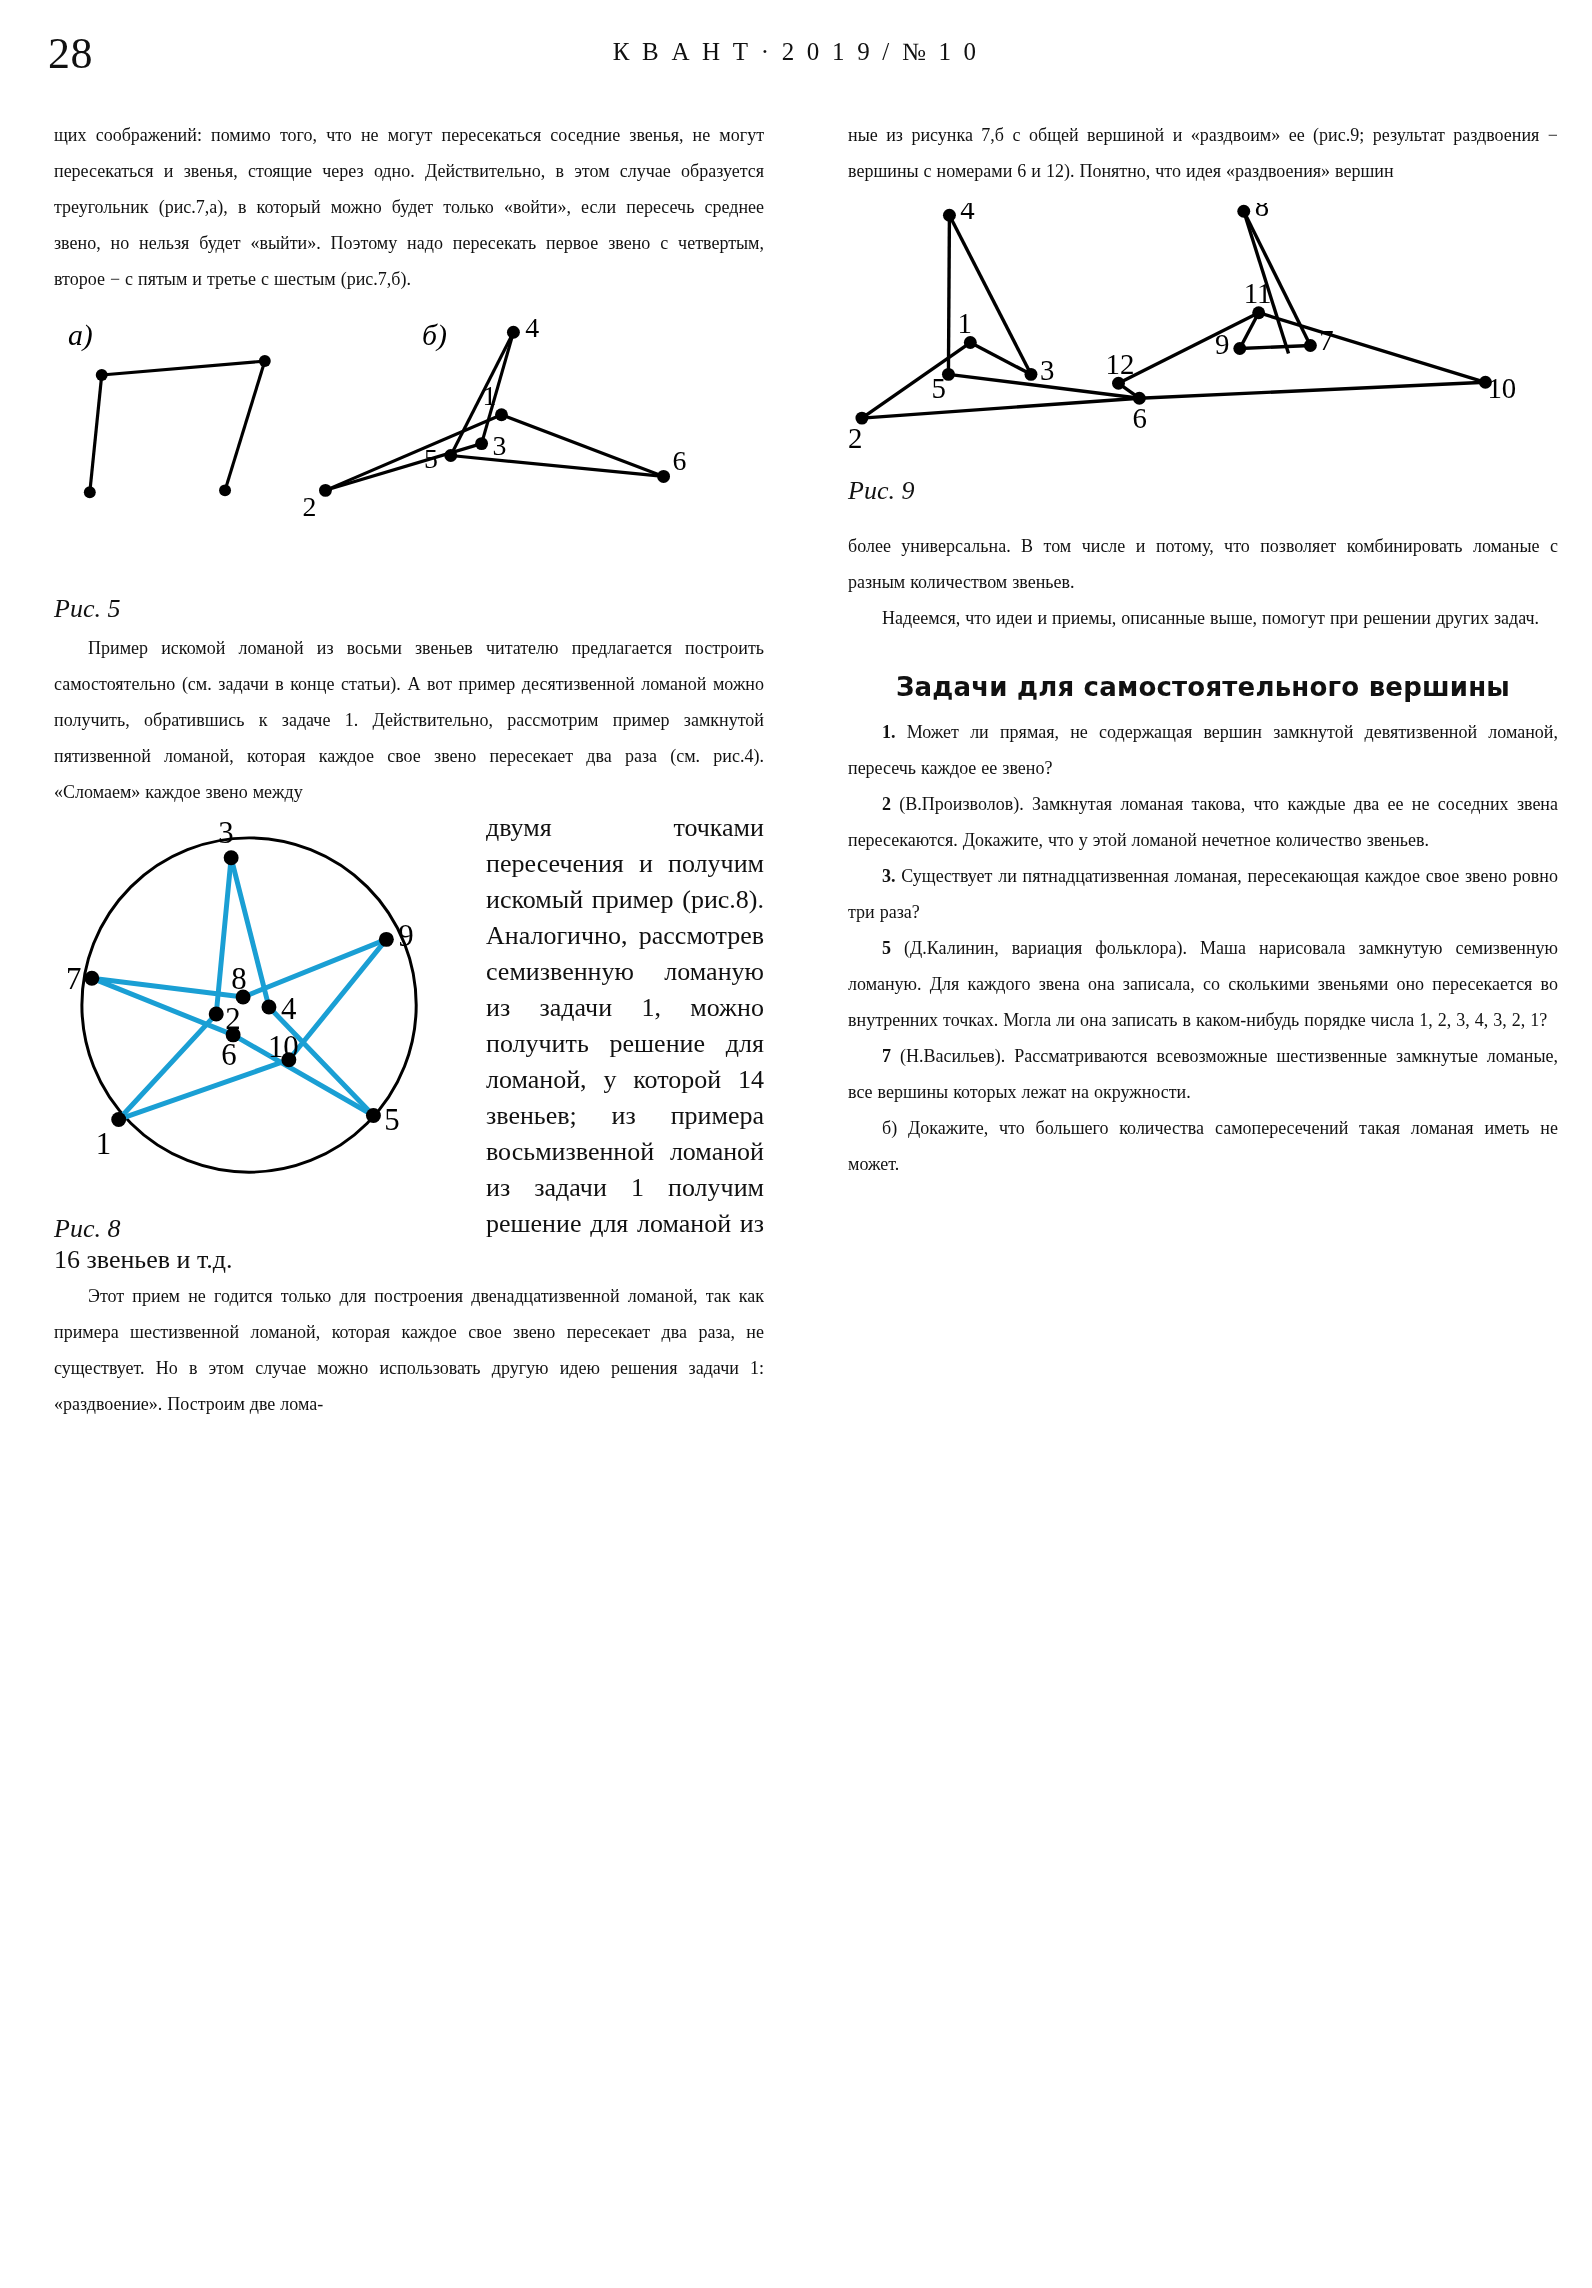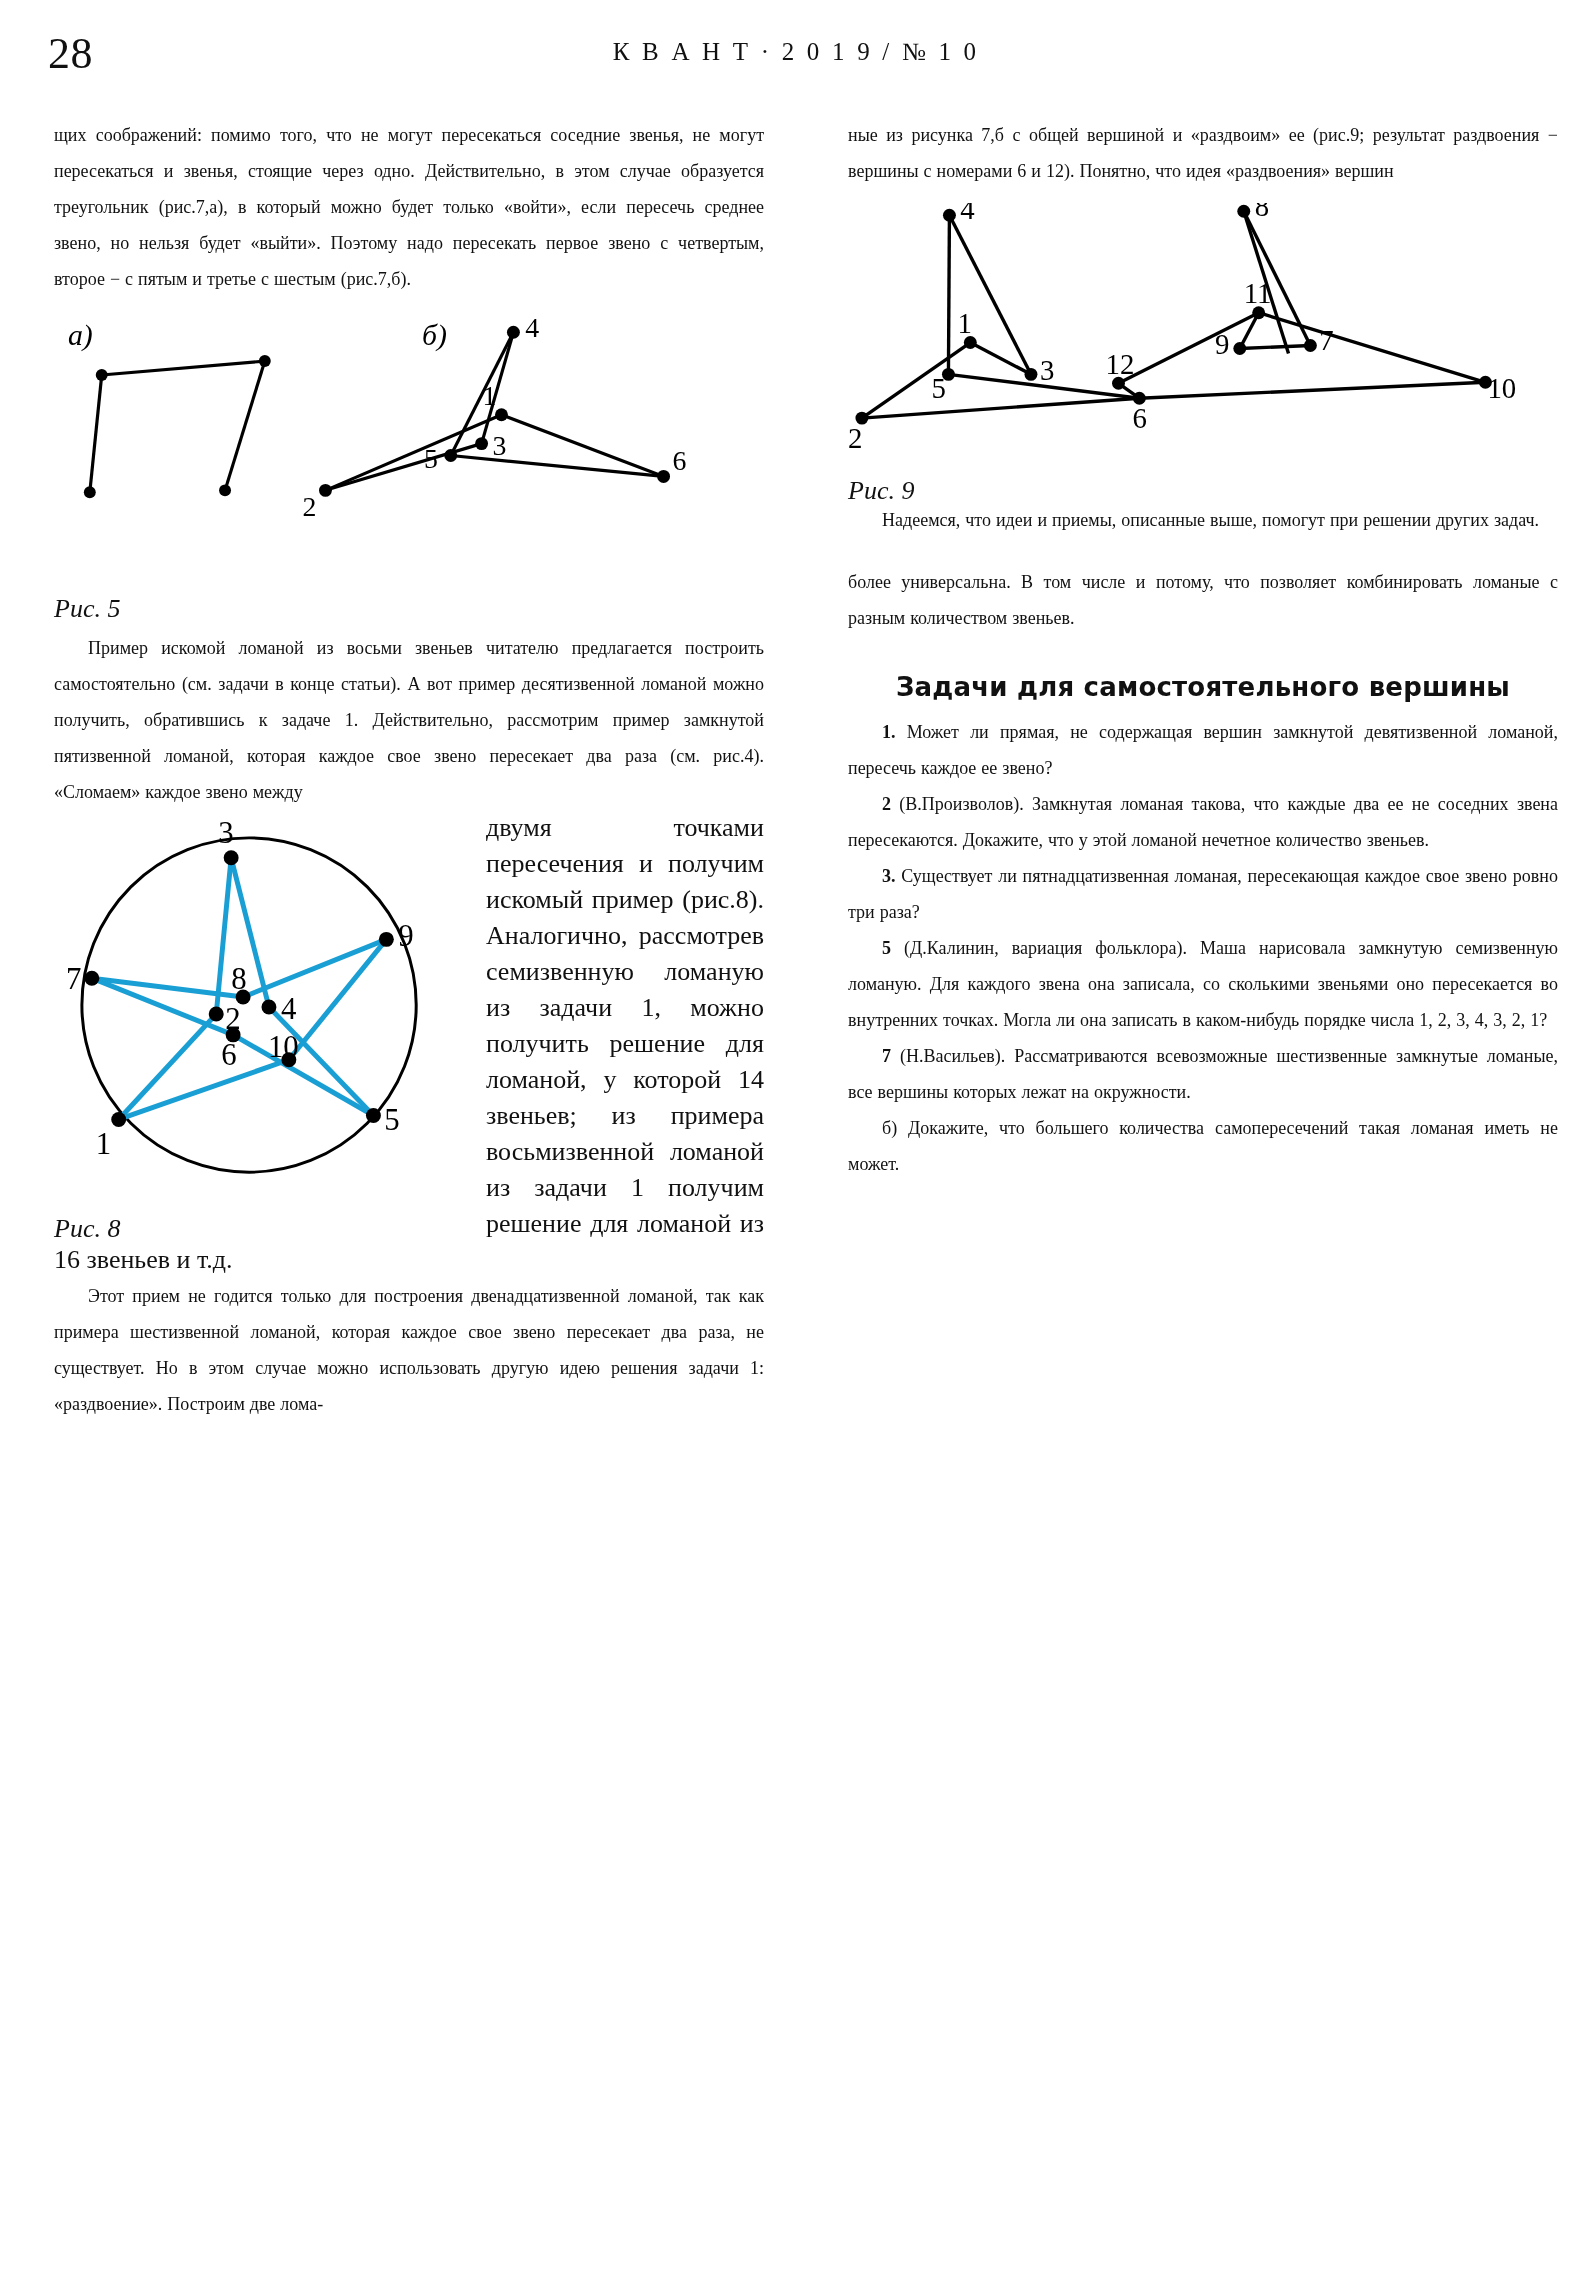--- a/index.html
+++ b/index.html
@@ -290,22 +290,22 @@
           <text x="474" y="148">7</text>
           <text x="409" y="13">8</text>
           <text x="369" y="152">9</text>
           <text x="398" y="100">11</text>
           <text x="643" y="196">10</text>
         </g>
       </svg>
       <div class="figcap" style="margin-top:-16px;">Рис. 9</div>
     </div>
 
+    <p class="txt" style="margin-top:26px;">более универсальна. В том числе и потому, что позволяет комбинировать ломаные с разным количеством звеньев.</p>
     <p class="txt indent" style="margin-top:0;">Надеемся, что идеи и приемы, описанные выше, помогут при решении других задач.</p>
-    <p class="txt" style="margin-top:26px;">более универсальна. В том числе и потому, что позволяет комбинировать ломаные с разным количеством звеньев.</p>
 
     <p class="sectionhead" style="margin-top:34px;margin-bottom:10px;">Задачи для самостоятельного вершины</p>
 
     <p class="txt indent">
       <span class="bnum">1.</span><span> Может ли прямая, не содержащая вершин замкнутой девятизвенной ломаной, пересечь каждое ее звено?</span>
     </p>
     <p class="txt indent">
       <span class="bnum">2</span><span> (В.Произволов). Замкнутая ломаная такова, что каждые два ее не соседних звена пересекаются. Докажите, что у этой ломаной нечетное количество звеньев.</span>
     </p>
     <p class="txt indent">

